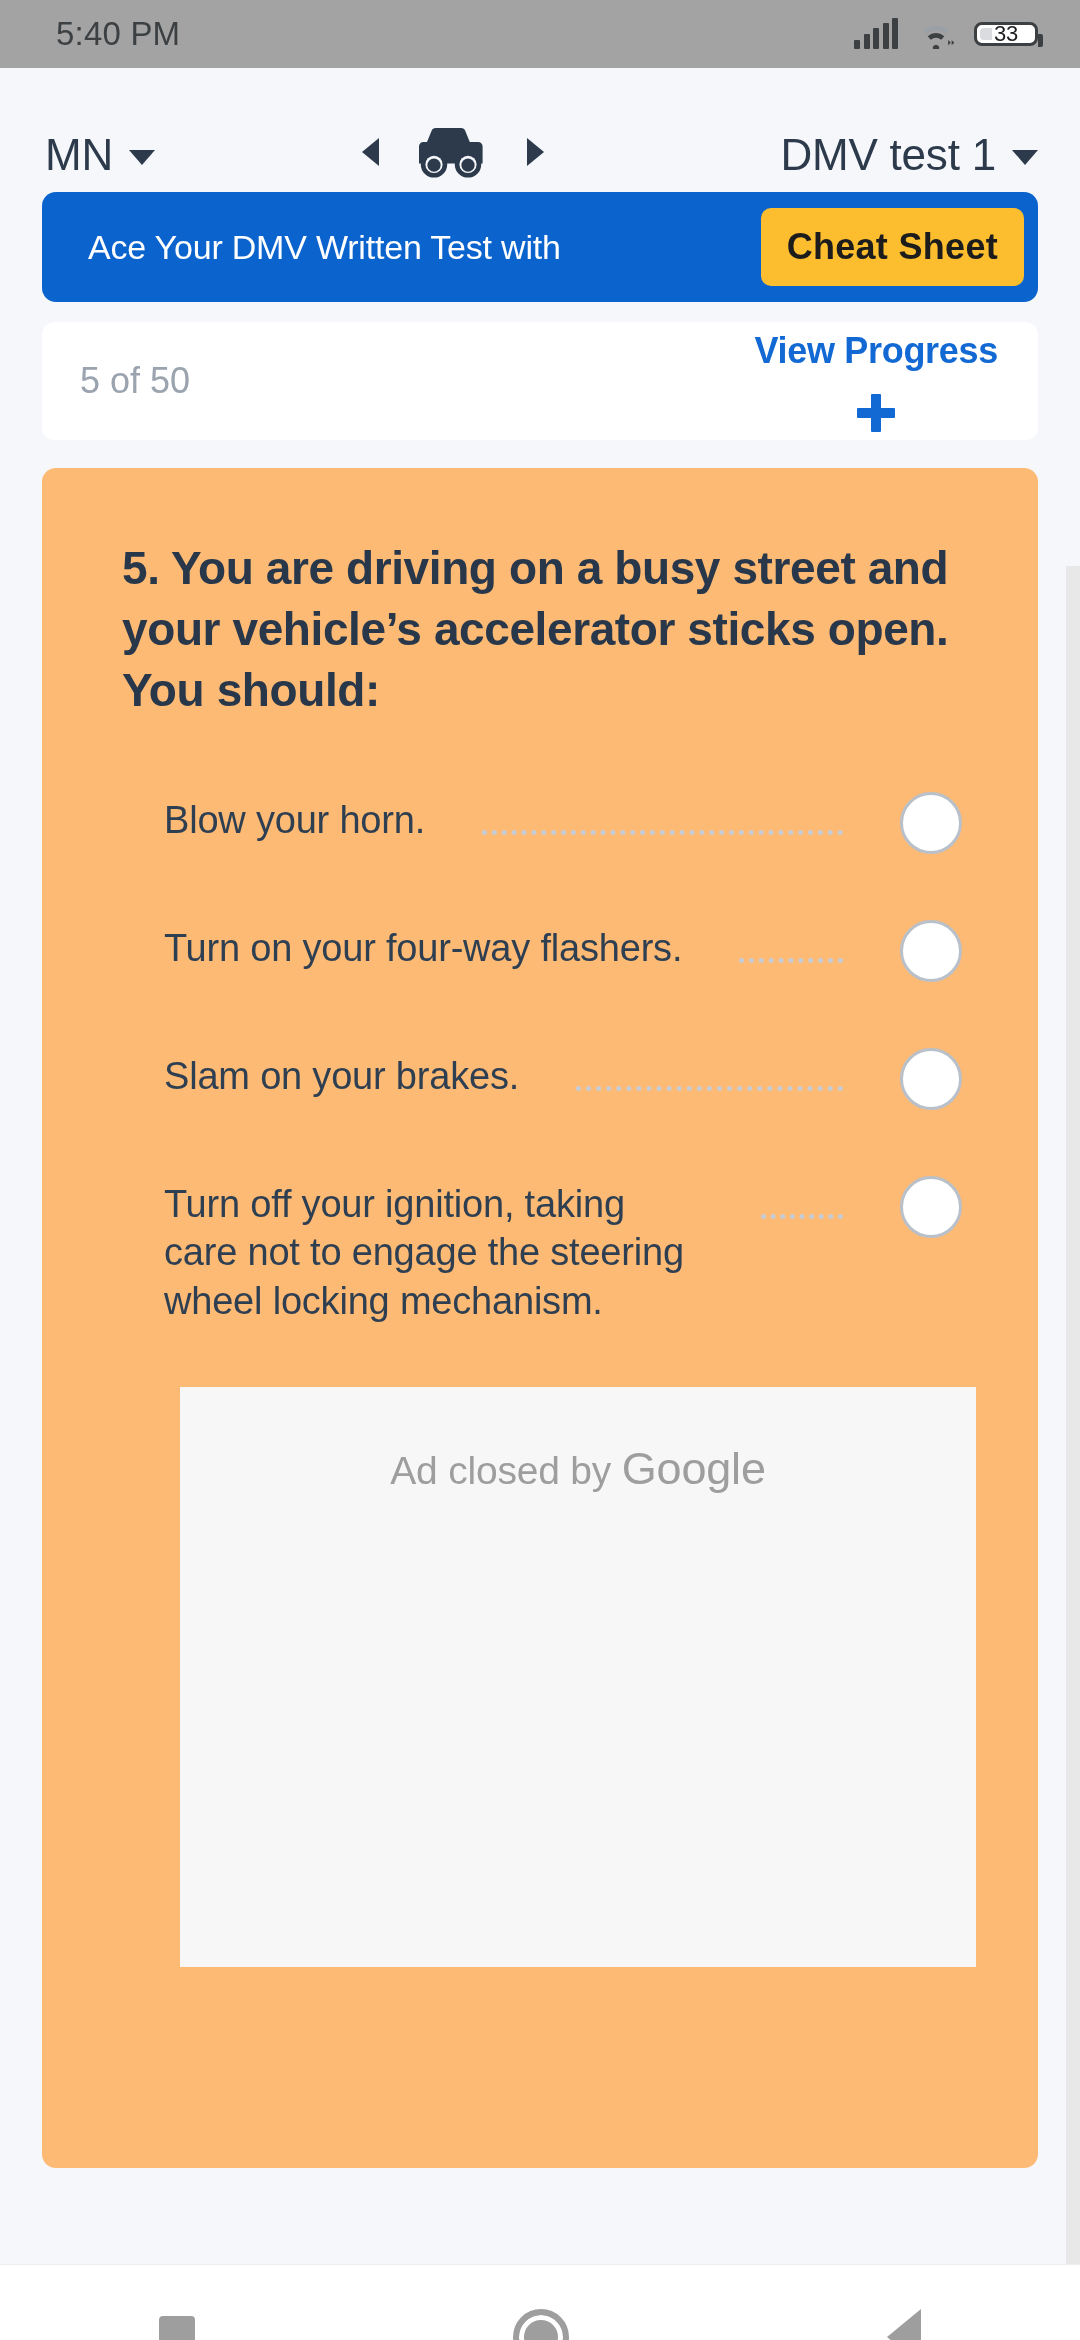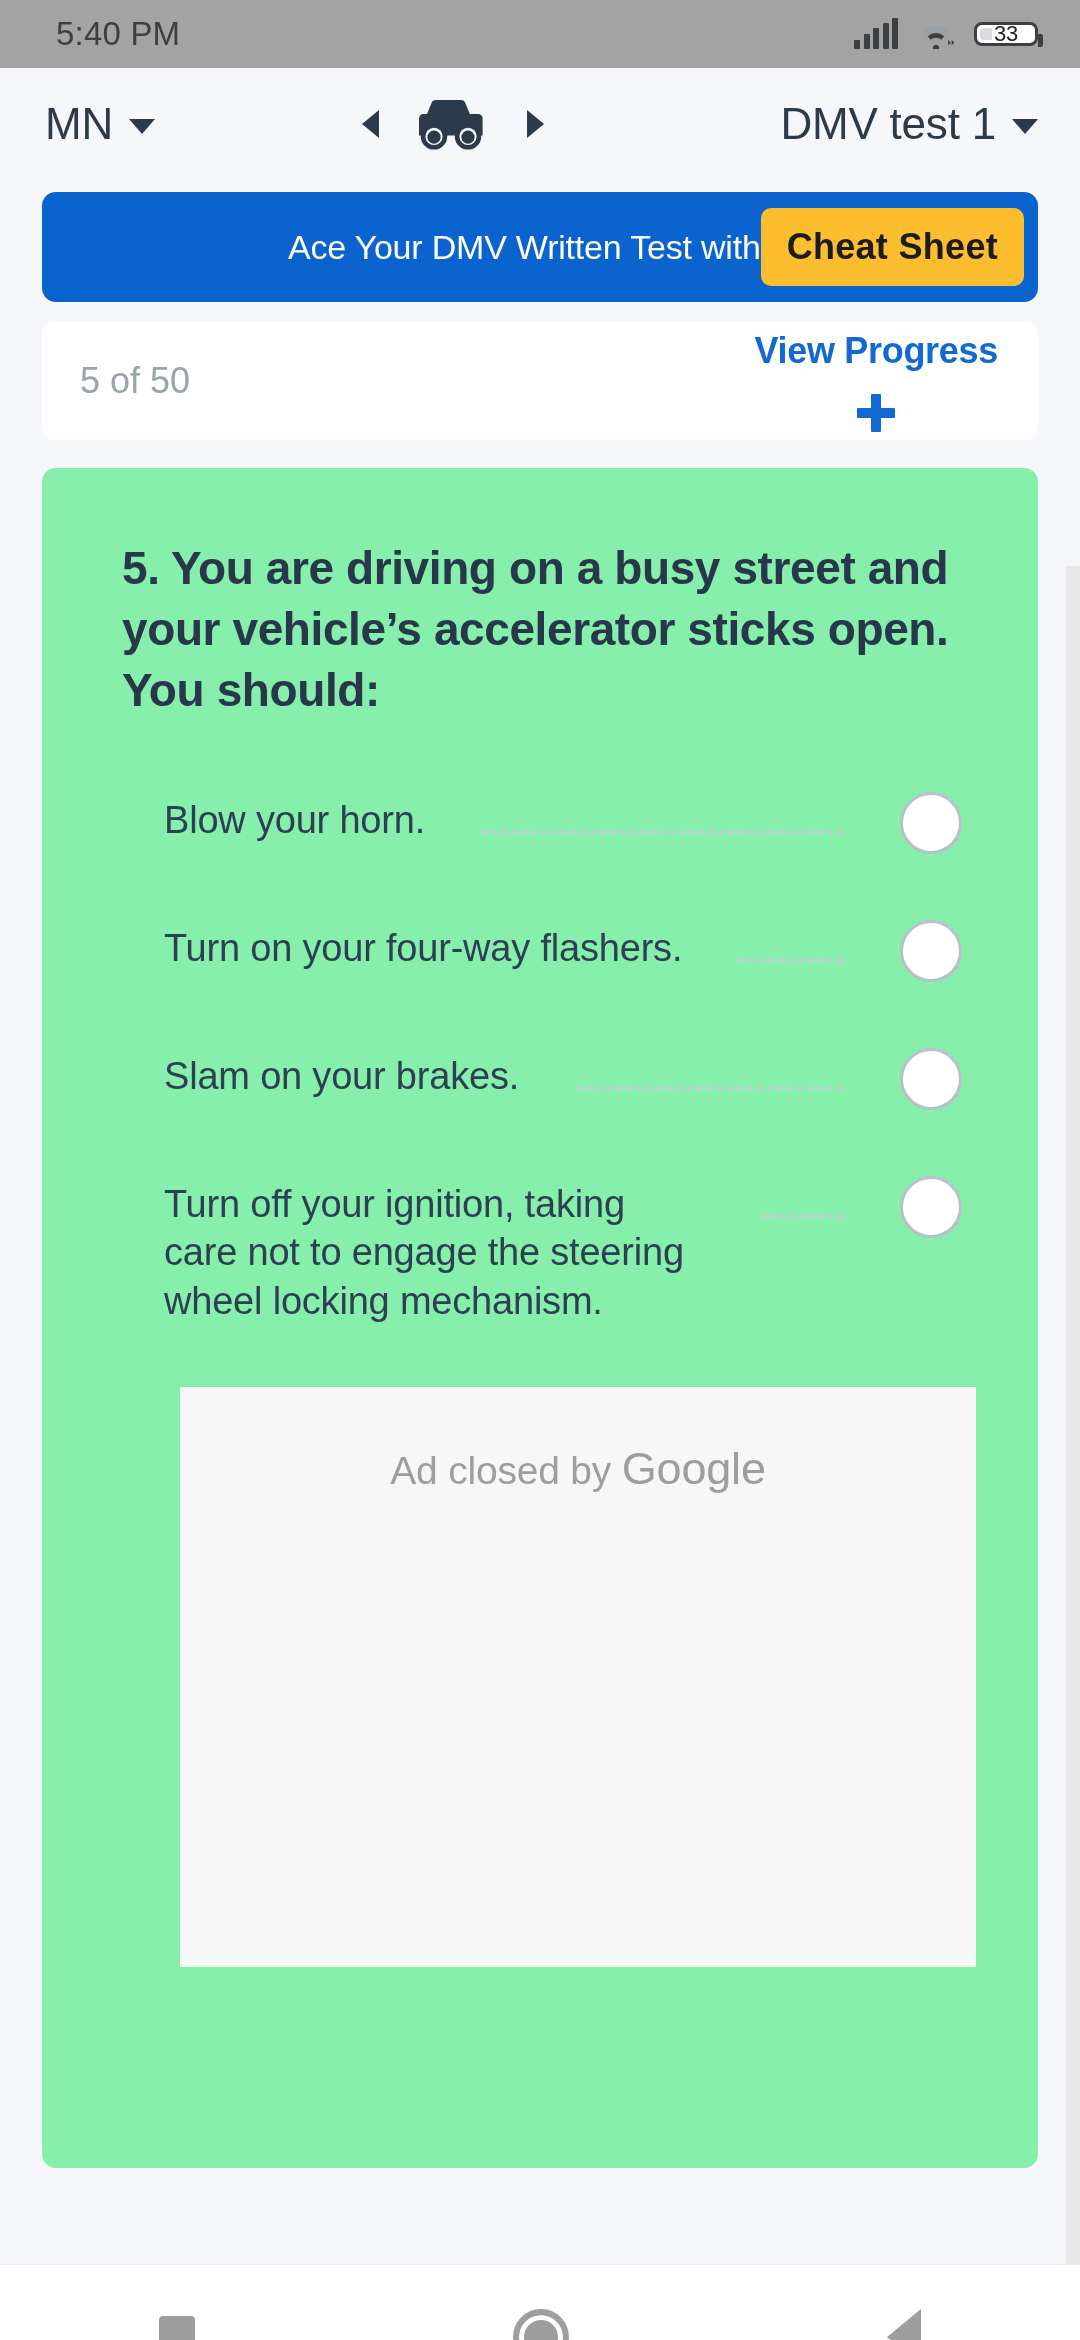--- a/index.html
+++ b/index.html
@@ -51,21 +51,21 @@
     width:1080px; height:2196px;
     background:#f5f7fb;
     position:relative;
     overflow:hidden;
   }
 
   
   .appheader{
     height:112px; width:100%;
     background:#f5f7fb;
-    display:flex; align-items:center; justify-content:space-between;
+    display:flex; align-items:flex-end; justify-content:space-between;
     padding:0 42px 0 45px;
   }
   .hdr-left, .hdr-right{ display:flex; align-items:center; gap:16px; }
   .hdr-left .label, .hdr-right .label{
     font-size:44px; color:#2c3a4b; font-weight:400; letter-spacing:-.2px;
   }
   .caret{
     width:0;height:0;border-left:13px solid transparent;border-right:13px solid transparent;
     border-top:15px solid #2c3a4b; margin-top:4px;
   }
@@ -73,21 +73,21 @@
   .tri-l{ width:0;height:0;border-top:14px solid transparent;border-bottom:14px solid transparent;border-right:17px solid #2c3a4b;}
   .tri-r{ width:0;height:0;border-top:14px solid transparent;border-bottom:14px solid transparent;border-left:17px solid #2c3a4b;}
   .caricon svg{ display:block; }
 
   
   .banner{
     margin:12px 42px 0 42px;
     height:110px;
     background:#0b63ce;
     border-radius:14px;
-    display:flex; align-items:center; justify-content:flex-end;
+    display:flex; align-items:center; justify-content:space-between;
     padding:0 8px 0 46px;
     position:relative;
   }
   .banner-text{
     color:#ffffff; font-size:34px; font-weight:400; letter-spacing:-.2px;
   }
   .cheat-btn{
     background:#fcbe2e; color:#1c1c1c;
     font-size:36px; font-weight:bold; letter-spacing:.3px;
     padding:18px 26px; border-radius:10px; border:none;
@@ -106,21 +106,21 @@
   .progress-right{ display:flex; align-items:center; gap:22px;flex-direction:column; }
   .progress-link{ font-size:36px; color:#1269d3; font-weight:bold; letter-spacing:-.3px;}
   .plus{ position:relative; width:38px; height:38px; }
   .plus:before,.plus:after{ content:""; position:absolute; background:#1269d3; border-radius:1px;}
   .plus:before{ left:0; top:14px; width:38px; height:10px;}
   .plus:after{ top:0; left:14px; width:10px; height:38px;}
 
   
   .card{
     margin:28px 42px 0 42px;
-    background:#86efac;
+    background:#fdba74;
     border-radius:14px;
     min-height:1700px;
     padding:70px 0 0 0;
     position:relative;
     overflow:hidden;
   }
   .qtext{
     font-size:46px; font-weight:bold; color:#28374a;
     line-height:1.33; letter-spacing:-.4px;
     padding:0 62px 0 80px;

